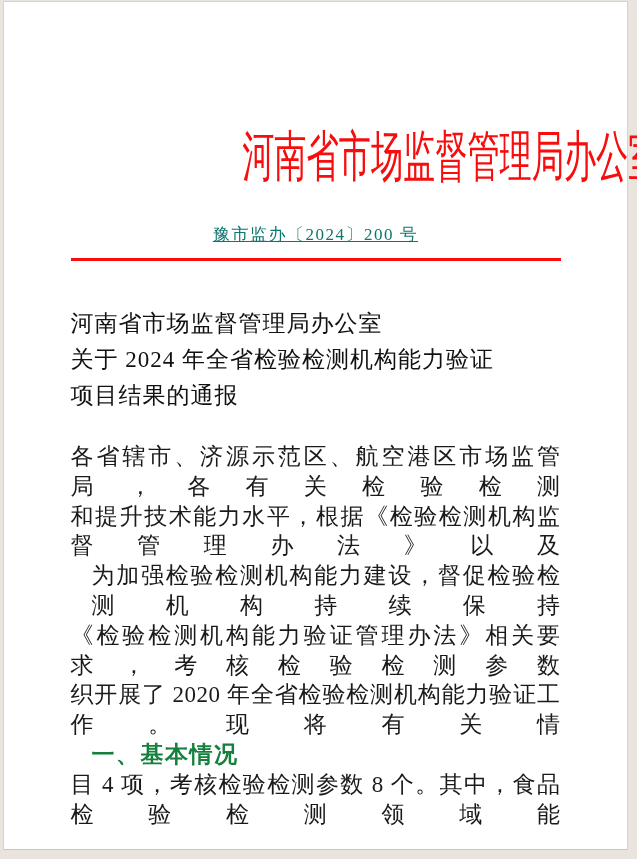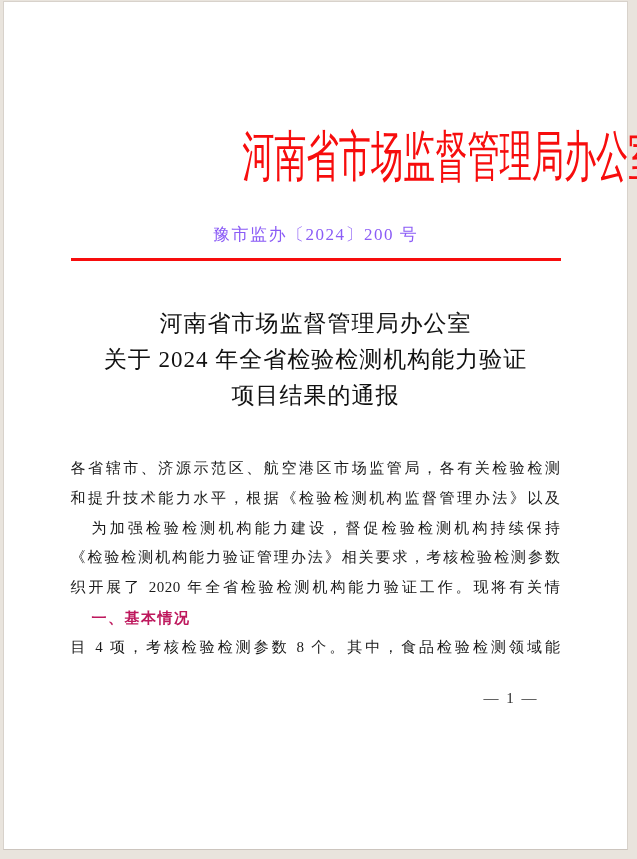--- a/index.html
+++ b/index.html
@@ -43,58 +43,59 @@
     transform: scaleX(0.585);
     transform-origin: center center;
     white-space: nowrap;
   }
   
   .doc-number {
     margin-top: 37px;
     text-align: center;
     font-size: 17px;
     letter-spacing: 1.5px;
-    color: #8b5cf6;
+    color: #0f766e;
+    text-decoration: underline;
   }
   
   .red-rule {
     margin-top: 12px;
     height: 3px;
     background: #f70d0d;
   }
   
   .title-block {
     margin-top: 45px;
-    text-align: center;
+    text-align: left;
     font-size: 23px;
     line-height: 36px;
     letter-spacing: 1px;
     color: #111111;
   }
   
   .body-block {
-    margin-top: 40px;
-    font-size: 15px;
+    margin-top: 28px;
+    font-size: 23px;
     line-height: 29.8px;
     letter-spacing: 0.5px;
     color: #1a1a1a;
   }
   .bl { white-space: nowrap; }
   .jline {
     white-space: normal;
     text-align: justify;
     text-align-last: justify;
     text-justify: inter-character;
   }
   .indent { padding-left: 21px; }
   .heading {
     font-family: Liberation Sans, sans-serif;
     font-weight: bold;
     letter-spacing: 1.5px;
-    color: #be185d;
+    color: #15803d;
   }
   
   .footer {
     margin-top: 27px;
     text-align: right;
     padding-right: 22px;
     font-size: 15px;
     letter-spacing: 2px;
     color: #2b2b2b;
   }

